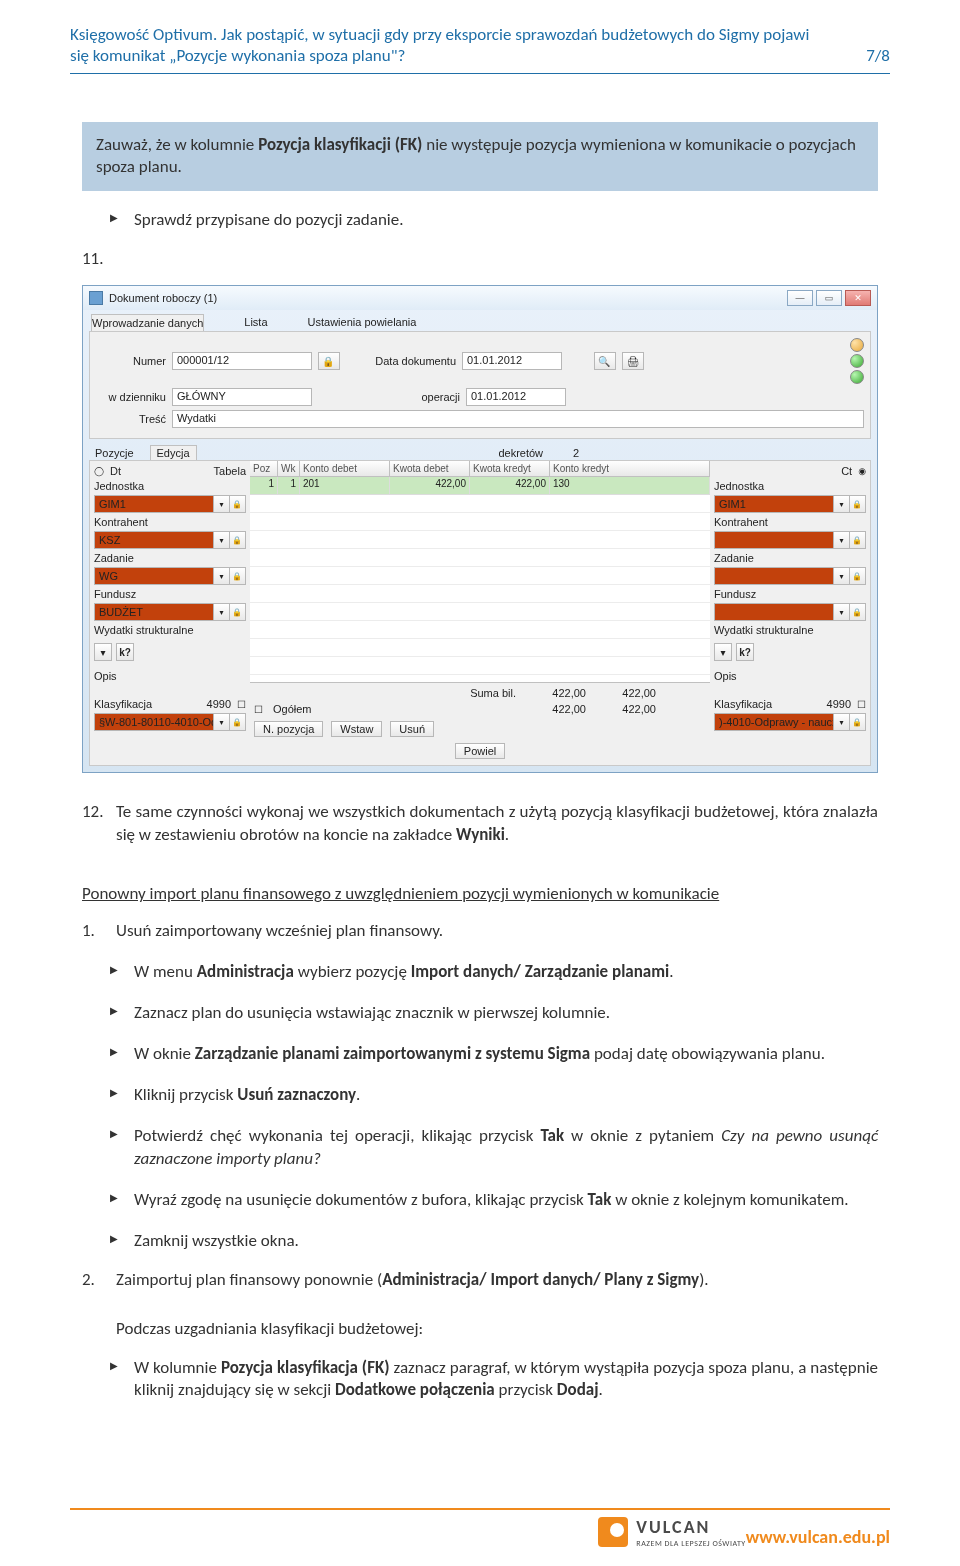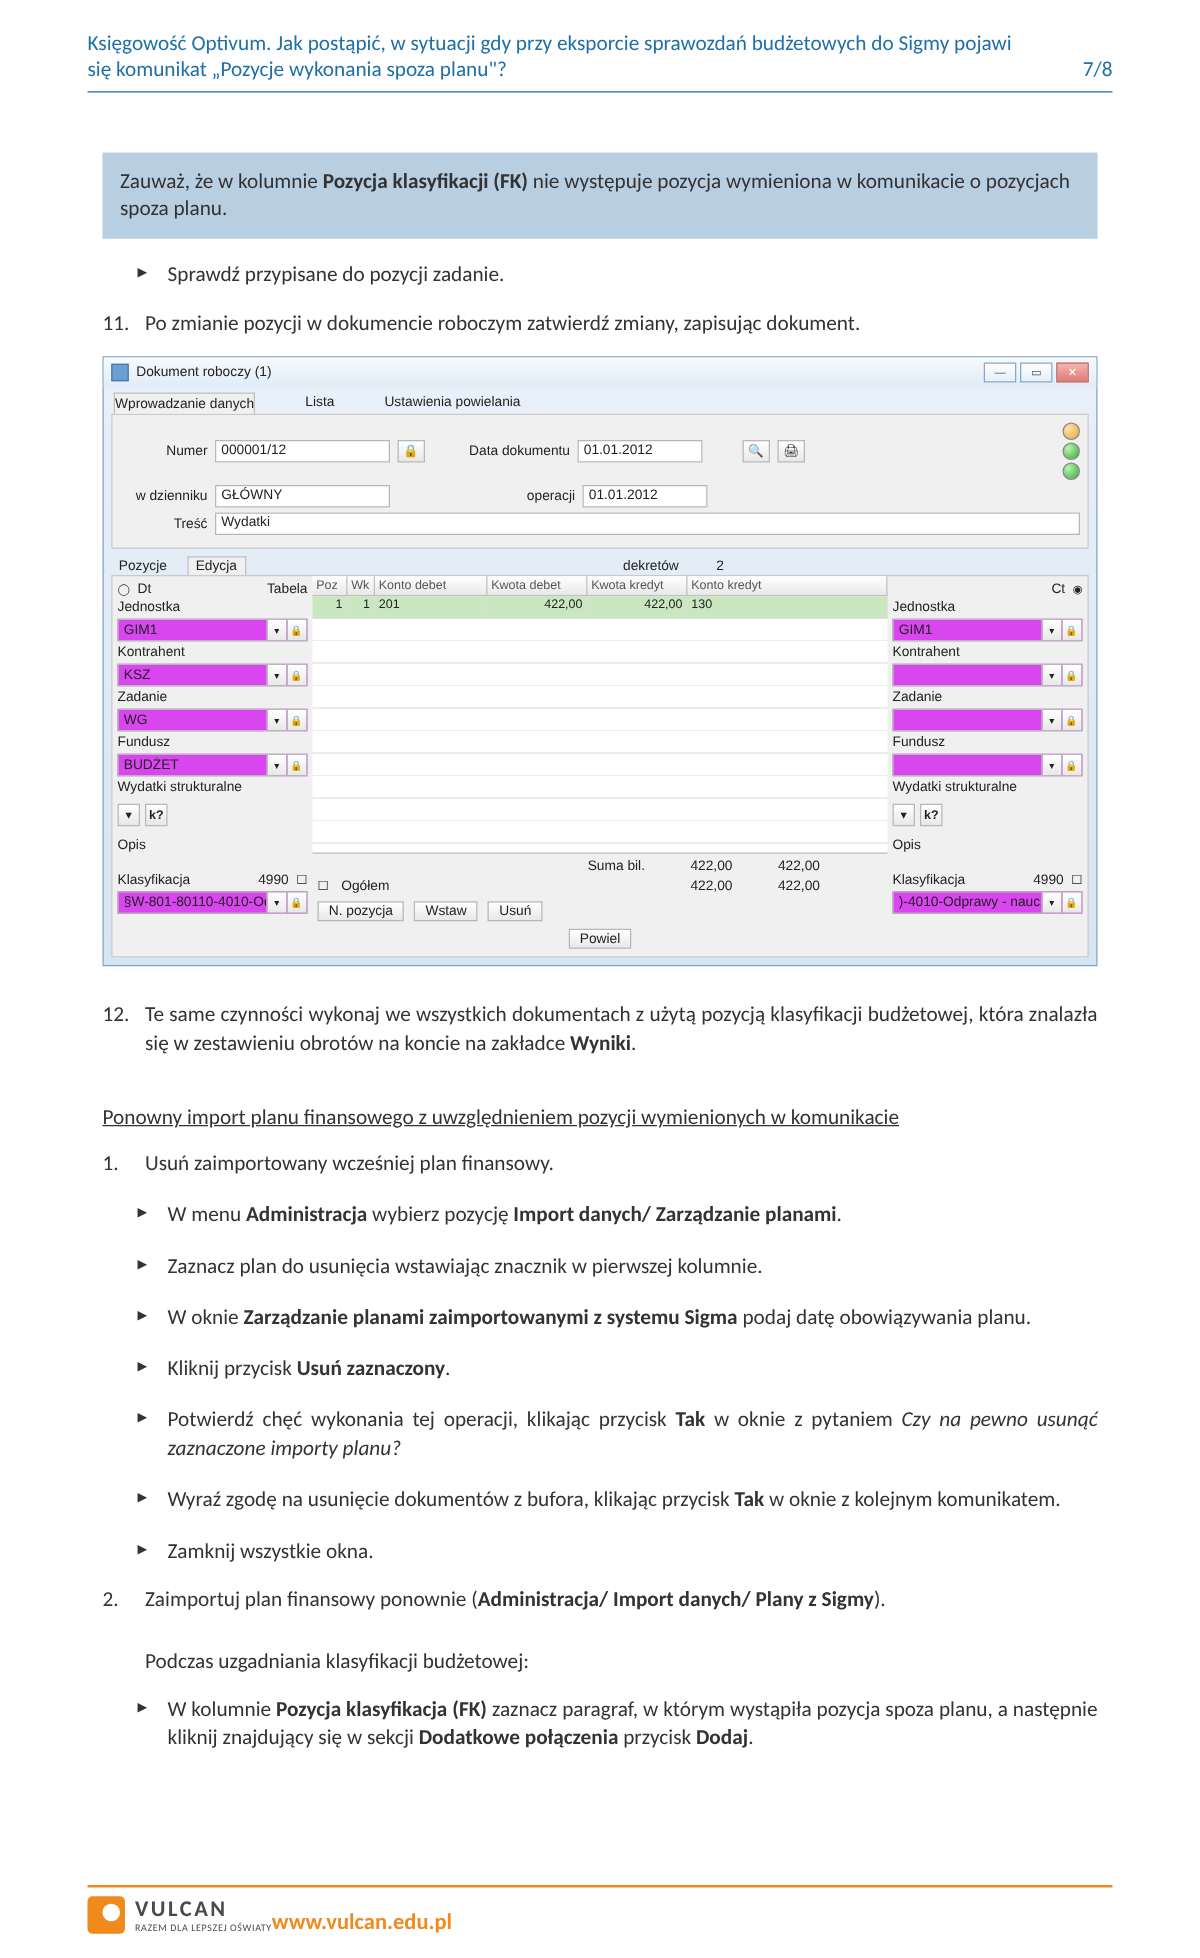--- a/index.html
+++ b/index.html
@@ -135,21 +135,21 @@
   }
   .side-col {
     width: 160px;
     flex-shrink: 0;
     padding: 4px;
     display: flex; flex-direction: column; gap: 3px;
   }
   .side-col .sl { font-size: 11px; }
   .side-col .combo {
     display: flex; align-items: center;
-    border: 1px solid #b7b7b7; background: #d946ef; height: 18px;
+    border: 1px solid #b7b7b7; background: #c2410c; height: 18px;
   }
   .combo span { flex: 1; padding: 0 4px; font-size: 11px; overflow:hidden; white-space:nowrap;}
   .combo .dd { width: 16px; height: 100%; border-left: 1px solid #b7b7b7; background: linear-gradient(#fff,#e8e8e8); display:flex;align-items:center;justify-content:center;font-size:8px;}
   .help-row { display:flex; gap:4px; margin-top:4px;}
   .help-row .hb { width:18px;height:18px;border:1px solid #b7b7b7;background:linear-gradient(#fff,#e8e8e8);display:flex;align-items:center;justify-content:center;font-size:10px;}
   .table-col { flex: 1; display:flex; flex-direction:column; }
   .thead { display: flex; background: linear-gradient(#fff,#e8e8e8); border-bottom:1px solid #c0c0c0; }
   .th { border-right: 1px solid #c0c0c0; padding: 2px 3px; font-size: 10px; color:#555; overflow:hidden; }
   .grow { display:flex; height:18px; }
   .grow.hl { background: #c9e8bf; }
@@ -165,21 +165,21 @@
     font-size: 17px;
   }
   .bold { font-weight: 700; }
   .footer {
     position: absolute;
     left: 70px; right: 70px;
     bottom: 18px;
     border-top: 2px solid #f08a1d;
     padding-top: 6px;
     display: flex;
-    justify-content: flex-start;
+    justify-content: flex-end;
     align-items: flex-end;
   }
   .logo { display: flex; align-items: center; gap: 8px; }
   .logo-mark {
     width: 30px; height: 30px;
     background: #f08a1d;
     border-radius: 4px;
     position: relative;
   }
   .logo-mark::after {
@@ -207,21 +207,20 @@
   <div class="note-box">
     <span>Zauważ, że w kolumnie </span><b>Pozycja klasyfikacji (FK)</b><span> nie występuje pozycja wymieniona w komunikacie o pozycjach spoza planu.</span>
   </div>
 
   <div class="bullet-item">
     <span>Sprawdź przypisane do pozycji zadanie.</span>
   </div>
 
   <div class="num-item">
     <div class="n">11.</div>
-    <div>Po zmianie pozycji w dokumencie roboczym zatwierdź zmiany, zapisując dokument.</div>
   </div>
 
   <div class="screenshot-wrap">
     <div class="app-window">
       <div class="titlebar">
         <div class="tb-left">
           <div class="tb-icon"></div>
           <span>Dokument roboczy (1)</span>
         </div>
         <div class="winbtns">

